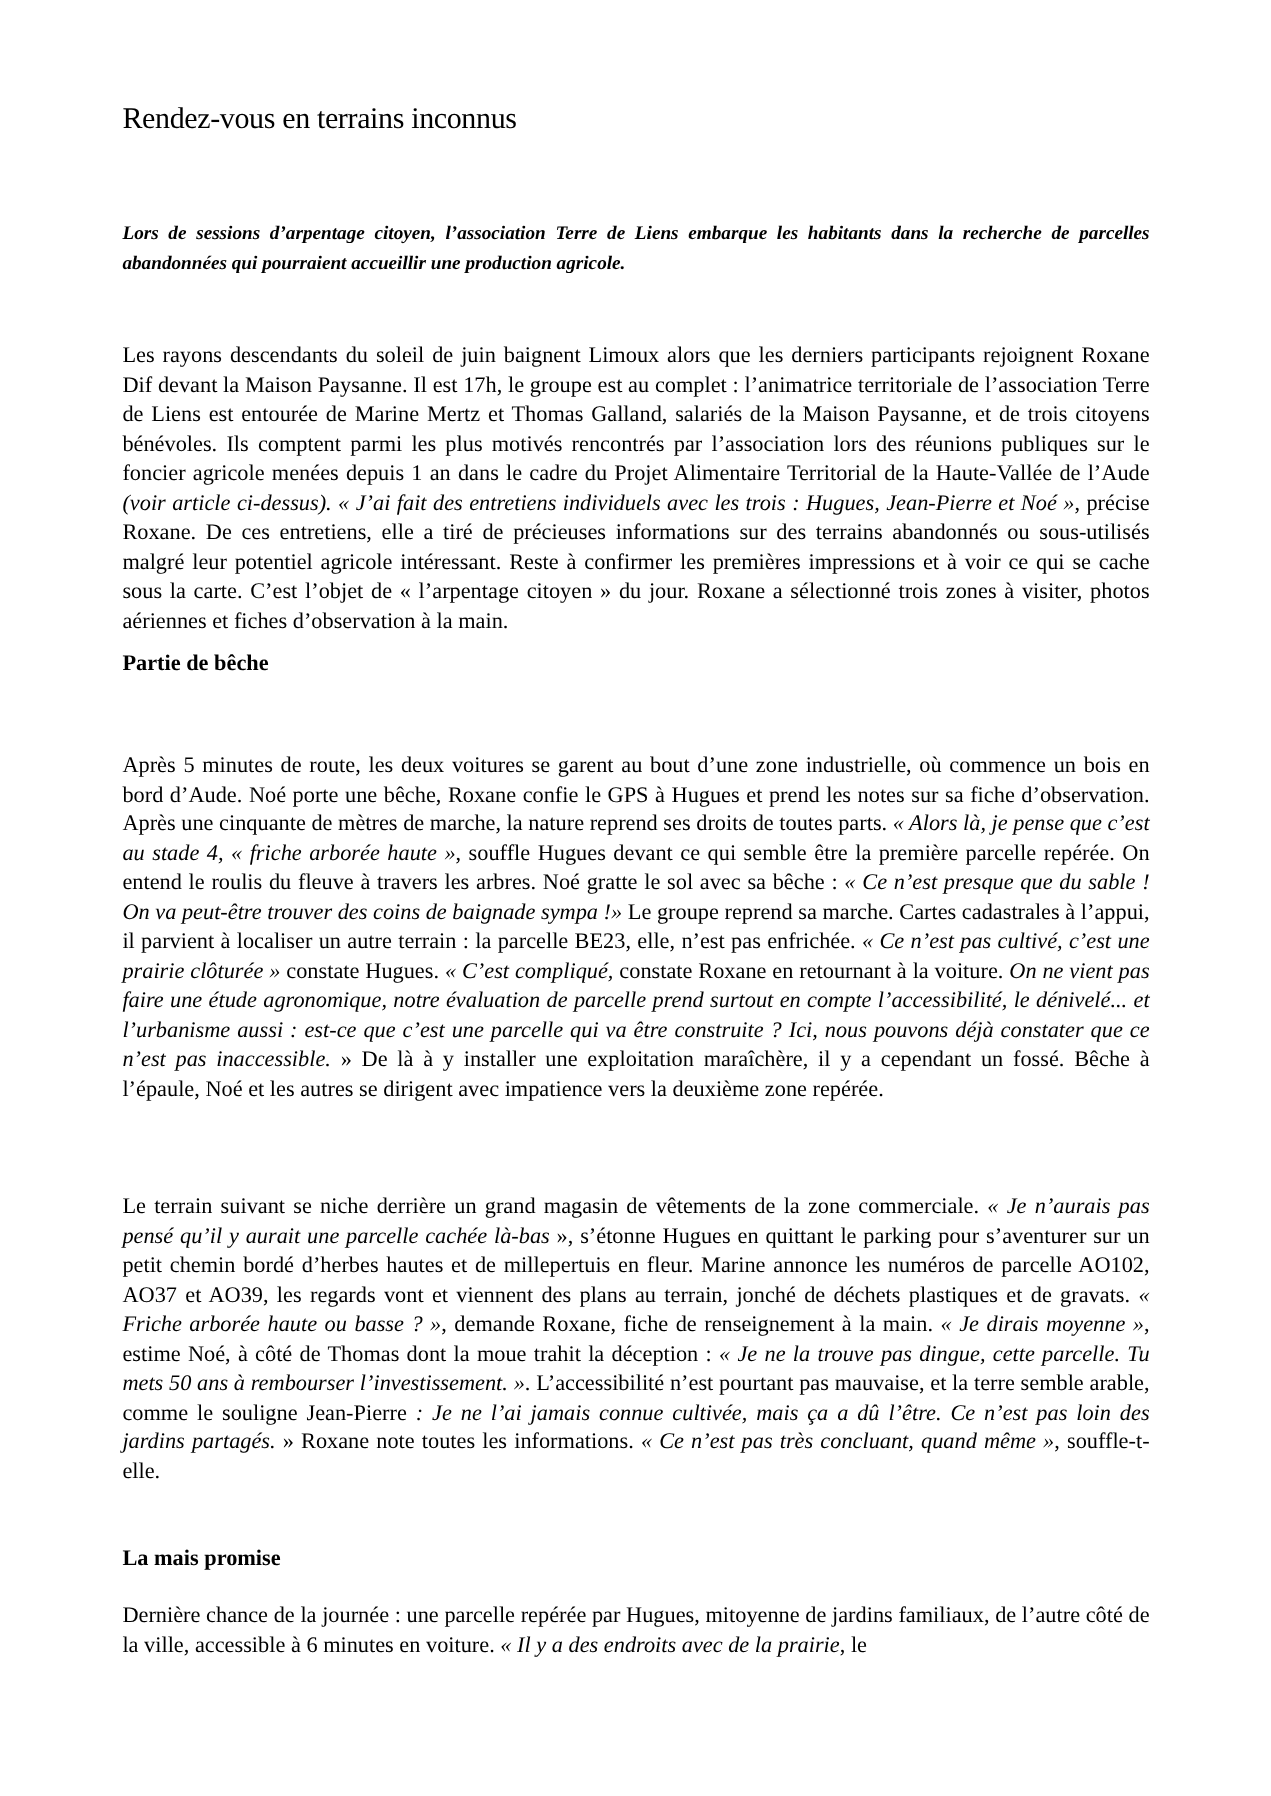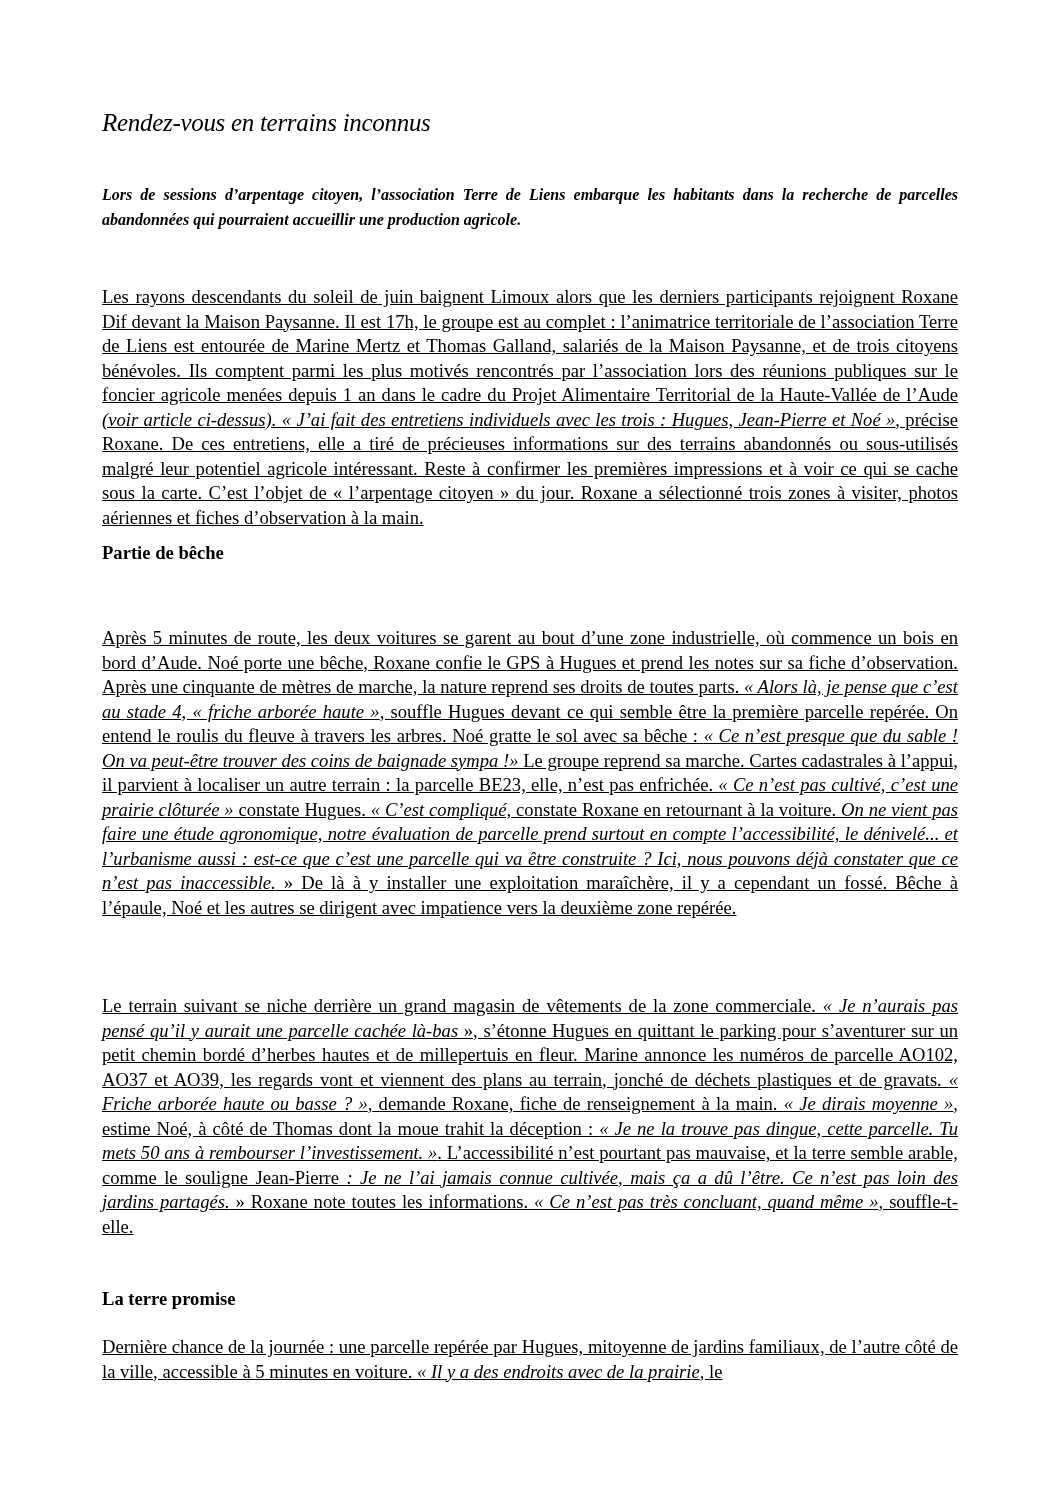--- a/index.html
+++ b/index.html
@@ -2,32 +2,32 @@
 <html><head>
   <meta charset="utf-8">
   <style>
     html, body { margin: 0; padding: 0; background: #ffffff; }
     body {
       width: 1059px; height: 1497px; position: relative; overflow: hidden;
       font-family: "Liberation Serif", serif; color: #000;
     }
     .page { position: absolute; left: 102px; top: 0; width: 856px; }
     .title {
-      position: absolute; top: 109px; left: 0;
-      font-size: 25px; font-style: italic; margin: 0; font-weight: normal;
+      position: absolute; top: 86px; left: 0;
+      font-size: 25px; margin: 0; font-weight: normal;
       letter-spacing: -0.3px;
     }
     .lede {
       position: absolute; top: 182px; left: 0; width: 856px;
       font-size: 16px; font-style: italic; font-weight: bold; line-height: 25px;
       text-align: justify; margin: 0;
     }
     .para {
       position: absolute; left: 0; width: 856px; margin: 0;
-      font-size: 18.6px; line-height: 24.5px; text-align: justify; text-decoration: underline;
+      font-size: 18.6px; line-height: 24.5px; text-align: justify;
     }
     .subhead {
       position: absolute; left: 0; margin: 0; font-size: 18.6px; font-weight: bold;
     }
     .para i { font-style: italic; }
   </style>
 </head>
 <body>
 
 <div class="page">
@@ -36,16 +36,16 @@
   <p class="lede">Lors de sessions d’arpentage citoyen, l’association Terre de Liens embarque les habitants dans la recherche de parcelles abandonnées qui pourraient accueillir une production agricole.</p>
 
   <p class="para" style="top:285px"><span>Les rayons descendants du soleil de juin baignent Limoux alors que les derniers participants rejoignent Roxane Dif devant la Maison Paysanne. Il est 17h, le groupe est au complet : l’animatrice territoriale de l’association Terre de Liens est entourée de Marine Mertz et Thomas Galland, salariés de la Maison Paysanne, et de trois citoyens bénévoles. Ils comptent parmi les plus motivés rencontrés par l’association lors des réunions publiques sur le foncier agricole menées depuis 1 an dans le cadre du Projet Alimentaire Territorial de la Haute-Vallée de l’Aude </span><i>(voir article ci-dessus). « J’ai fait des entretiens individuels avec les trois : Hugues, Jean-Pierre et Noé »</i><span>, précise Roxane. De ces entretiens, elle a tiré de précieuses informations sur des terrains abandonnés ou sous-utilisés malgré leur potentiel agricole intéressant. Reste à confirmer les premières impressions et à voir ce qui se cache sous la carte. C’est l’objet de « l’arpentage citoyen » du jour. Roxane a sélectionné trois zones à visiter, photos aériennes et fiches d’observation à la main.</span></p>
 
   <h2 class="subhead" style="top:542px">Partie de bêche</h2>
 
   <p class="para" style="top:626px"><span>Après 5 minutes de route, les deux voitures se garent au bout d’une zone industrielle, où commence un bois en bord d’Aude. Noé porte une bêche, Roxane confie le GPS à Hugues et prend les notes sur sa fiche d’observation. Après une cinquante de mètres de marche, la nature reprend ses droits de toutes parts. </span><i>« Alors là, je pense que c’est au stade 4, « friche arborée haute »</i><span>, souffle Hugues devant ce qui semble être la première parcelle repérée. On entend le roulis du fleuve à travers les arbres. Noé gratte le sol avec sa bêche : </span><i>« Ce n’est presque que du sable ! On va peut-être trouver des coins de baignade sympa !»</i><span> Le groupe reprend sa marche. Cartes cadastrales à l’appui, il parvient à localiser un autre terrain : la parcelle BE23, elle, n’est pas enfrichée. </span><i>« Ce n’est pas cultivé, c’est une prairie clôturée »</i><span> constate Hugues. </span><i>« C’est compliqué,</i><span> constate Roxane en retournant à la voiture. </span><i>On ne vient pas faire une étude agronomique, notre évaluation de parcelle prend surtout en compte l’accessibilité, le dénivelé... et l’urbanisme aussi : est-ce que c’est une parcelle qui va être construite ? Ici, nous pouvons déjà constater que ce n’est pas inaccessible.</i><span> » De là à y installer une exploitation maraîchère, il y a cependant un fossé. Bêche à l’épaule, Noé et les autres se dirigent avec impatience vers la deuxième zone repérée.</span></p>
 
   <p class="para" style="top:994px"><span>Le terrain suivant se niche derrière un grand magasin de vêtements de la zone commerciale. </span><i>« Je n’aurais pas pensé qu’il y aurait une parcelle cachée là-bas</i><span> », s’étonne Hugues en quittant le parking pour s’aventurer sur un petit chemin bordé d’herbes hautes et de millepertuis en fleur. Marine annonce les numéros de parcelle AO102, AO37 et AO39, les regards vont et viennent des plans au terrain, jonché de déchets plastiques et de gravats. </span><i>« Friche arborée haute ou basse ? »</i><span>, demande Roxane, fiche de renseignement à la main. </span><i>« Je dirais moyenne »</i><span>, estime Noé, à côté de Thomas dont la moue trahit la déception : </span><i>« Je ne la trouve pas dingue, cette parcelle. Tu mets 50 ans à rembourser l’investissement. »</i><span>. L’accessibilité n’est pourtant pas mauvaise, et la terre semble arable, comme le souligne Jean-Pierre </span><i>: Je ne l’ai jamais connue cultivée, mais ça a dû l’être. Ce n’est pas loin des jardins partagés.</i><span> » Roxane note toutes les informations. </span><i>« Ce n’est pas très concluant, quand même »</i><span>, souffle-t-elle.</span></p>
 
-  <h2 class="subhead" style="top:1288px">La terre promise</h2>
+  <h2 class="subhead" style="top:1288px">La mais promise</h2>
 
-  <p class="para" style="top:1335px"><span>Dernière chance de la journée : une parcelle repérée par Hugues, mitoyenne de jardins familiaux, de l’autre côté de la ville, accessible à 5 minutes en voiture. </span><i>« Il y a des endroits avec de la prairie</i><span>, le</span></p>
+  <p class="para" style="top:1335px"><span>Dernière chance de la journée : une parcelle repérée par Hugues, mitoyenne de jardins familiaux, de l’autre côté de la ville, accessible à 6 minutes en voiture. </span><i>« Il y a des endroits avec de la prairie</i><span>, le</span></p>
 </div>
 
 </body></html>

